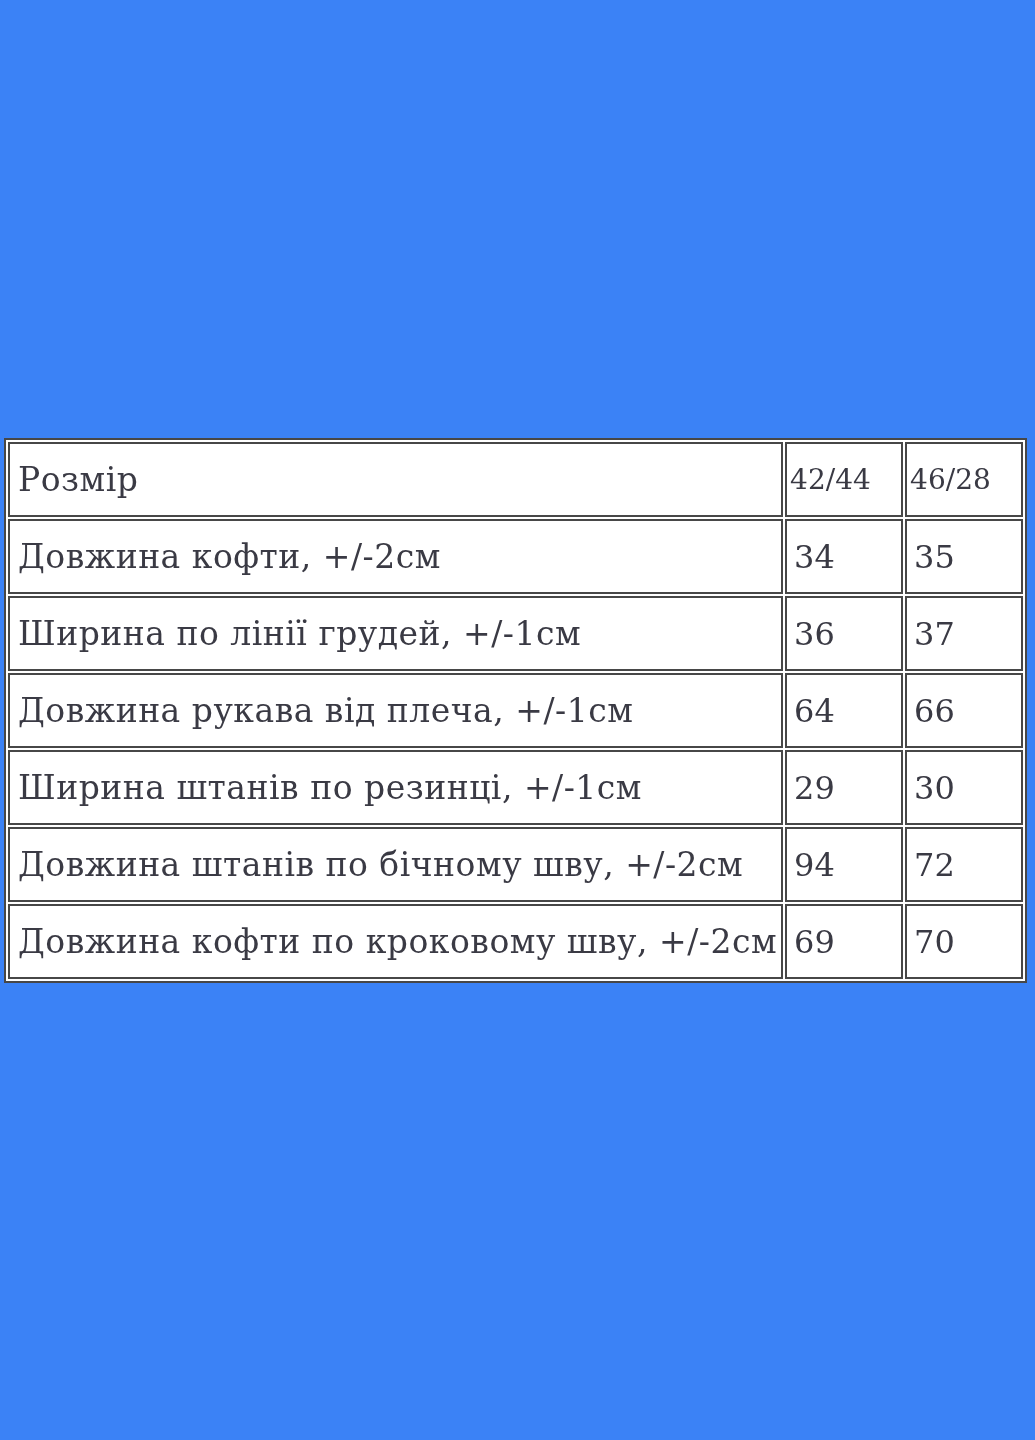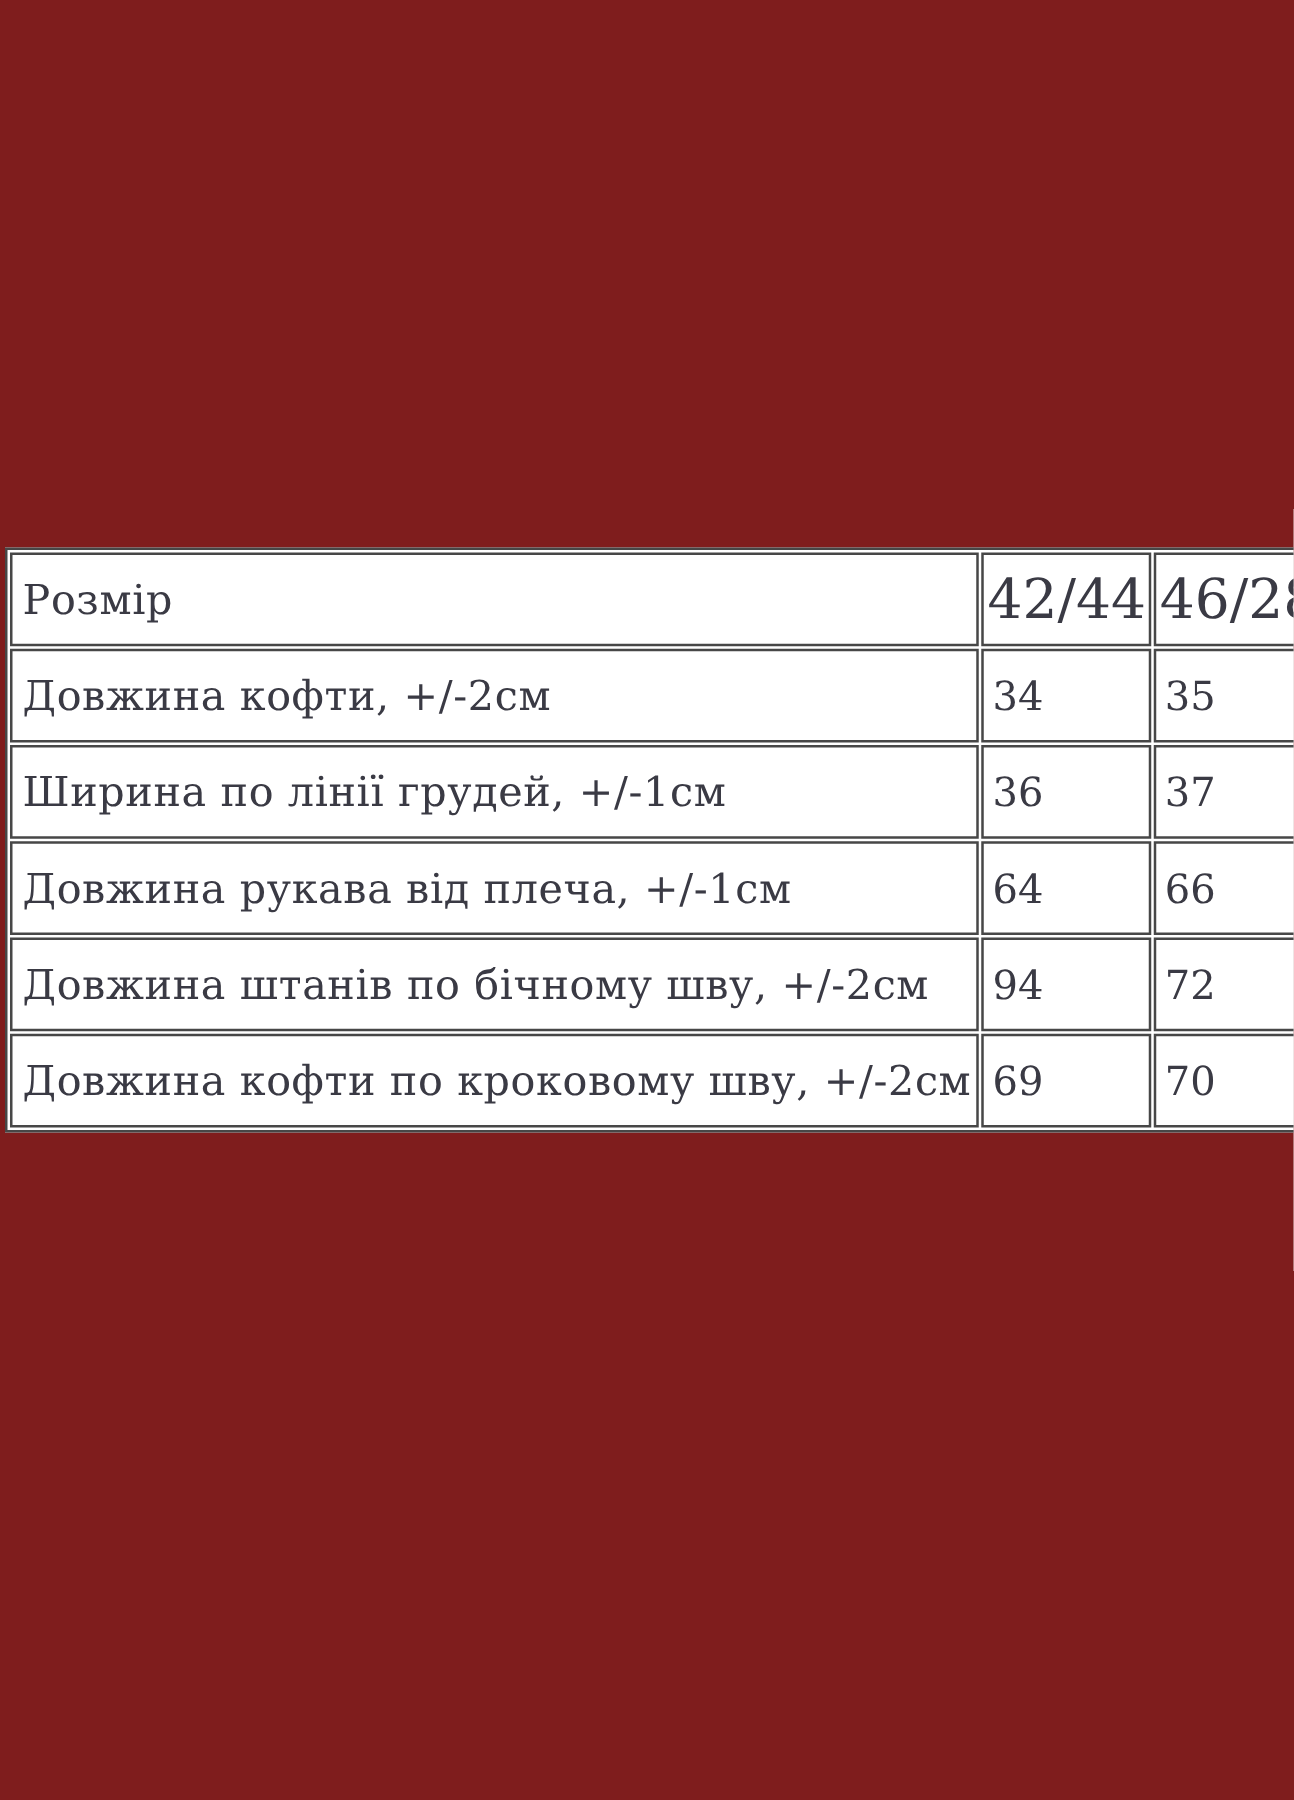--- a/index.html
+++ b/index.html
@@ -4,21 +4,21 @@
 <style>
   html, body {
     margin: 0;
     padding: 0;
     background: #ffffff;
   }
   .page {
     position: relative;
     width: 1035px;
     height: 1440px;
-    background: #7f1d1d;
+    background: #3b82f6;
     overflow: hidden;
     font-family: "DejaVu Serif", "Liberation Serif", serif;
   }
   table.size-table {
     position: absolute;
     left: 4px;
     top: 438px;
     border-collapse: separate;
     border-spacing: 2px;
     border: 2px solid #474747;
@@ -38,21 +38,21 @@
     font-size: 33px;
     padding: 0 4px 0 8px;
     letter-spacing: 0.5px;
   }
   td.val-cell {
     width: 105px;
     font-size: 32px;
     padding: 0 2px 0 7px;
   }
   tr.header-row td.val-cell {
-    font-size: 44px;
+    font-size: 28px;
     padding-left: 3px;
     letter-spacing: 0px;
   }
 </style>
 </head>
 <body>
 
 <div class="page">
   <table class="size-table">
     <tbody>
@@ -70,20 +70,25 @@
         <td class="label-cell">Ширина по лінії грудей, +/-1см</td>
         <td class="val-cell">36</td>
         <td class="val-cell">37</td>
       </tr>
       <tr>
         <td class="label-cell">Довжина рукава від плеча, +/-1см</td>
         <td class="val-cell">64</td>
         <td class="val-cell">66</td>
       </tr>
       <tr>
+        <td class="label-cell">Ширина штанів по резинці, +/-1см</td>
+        <td class="val-cell">29</td>
+        <td class="val-cell">30</td>
+      </tr>
+      <tr>
         <td class="label-cell">Довжина штанів по бічному шву, +/-2см</td>
         <td class="val-cell">94</td>
         <td class="val-cell">72</td>
       </tr>
       <tr>
         <td class="label-cell">Довжина кофти по кроковому шву, +/-2см</td>
         <td class="val-cell">69</td>
         <td class="val-cell">70</td>
       </tr>
     </tbody>

